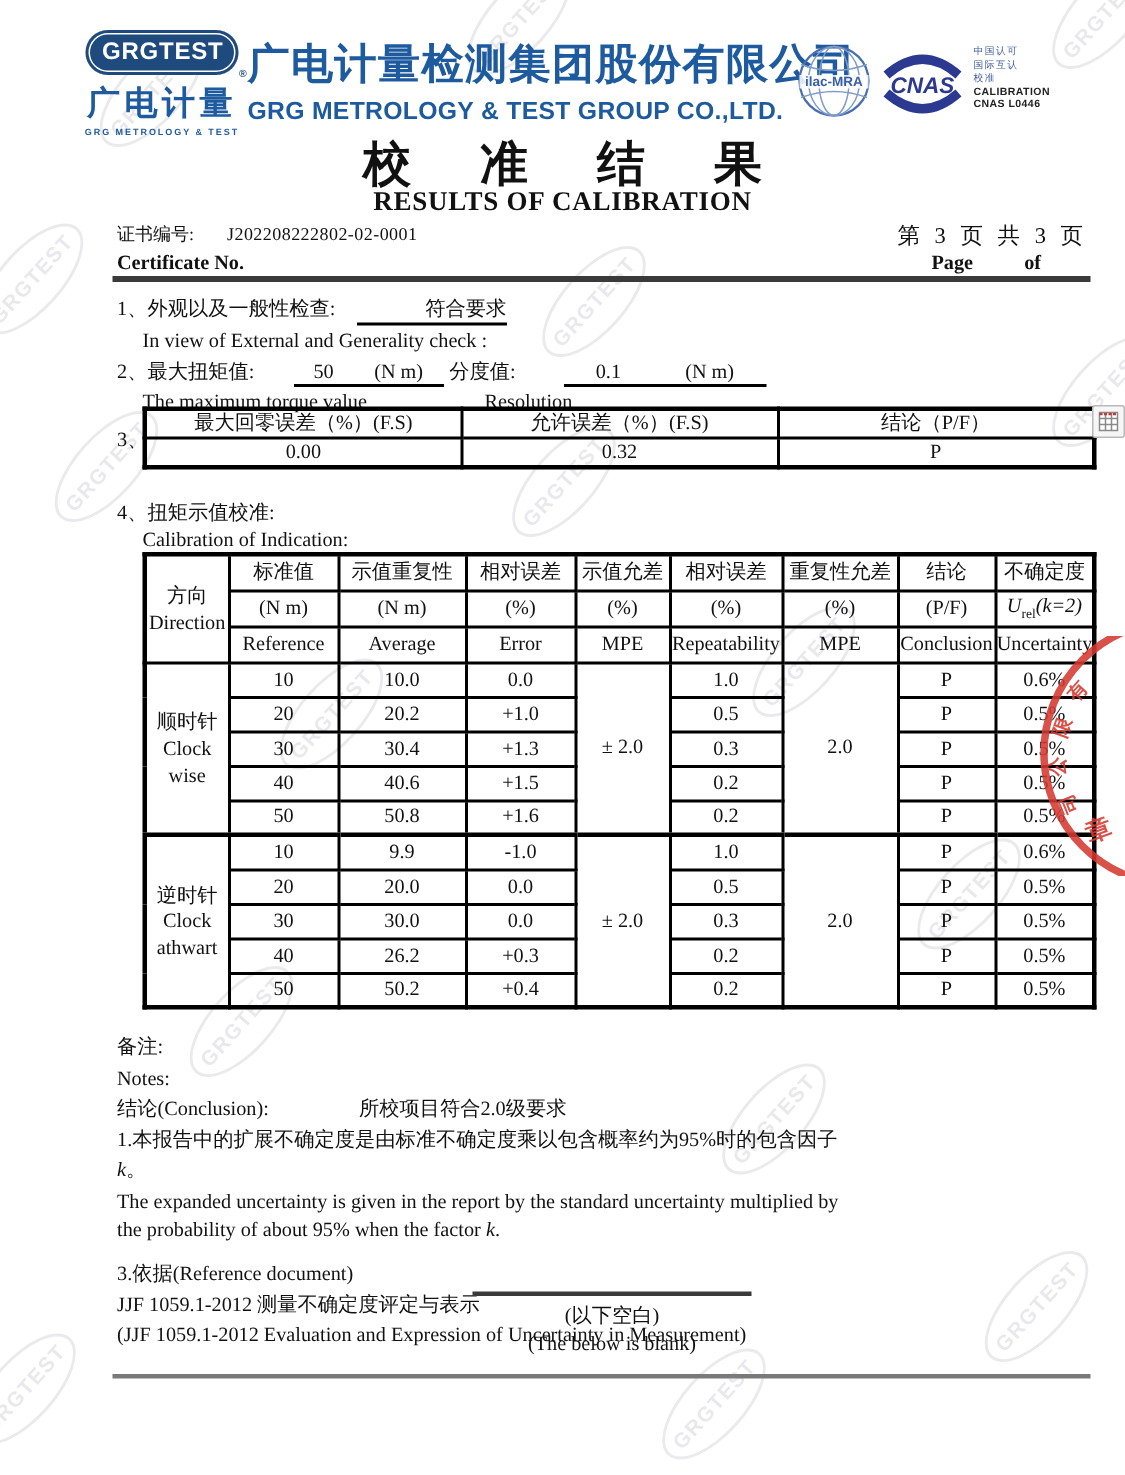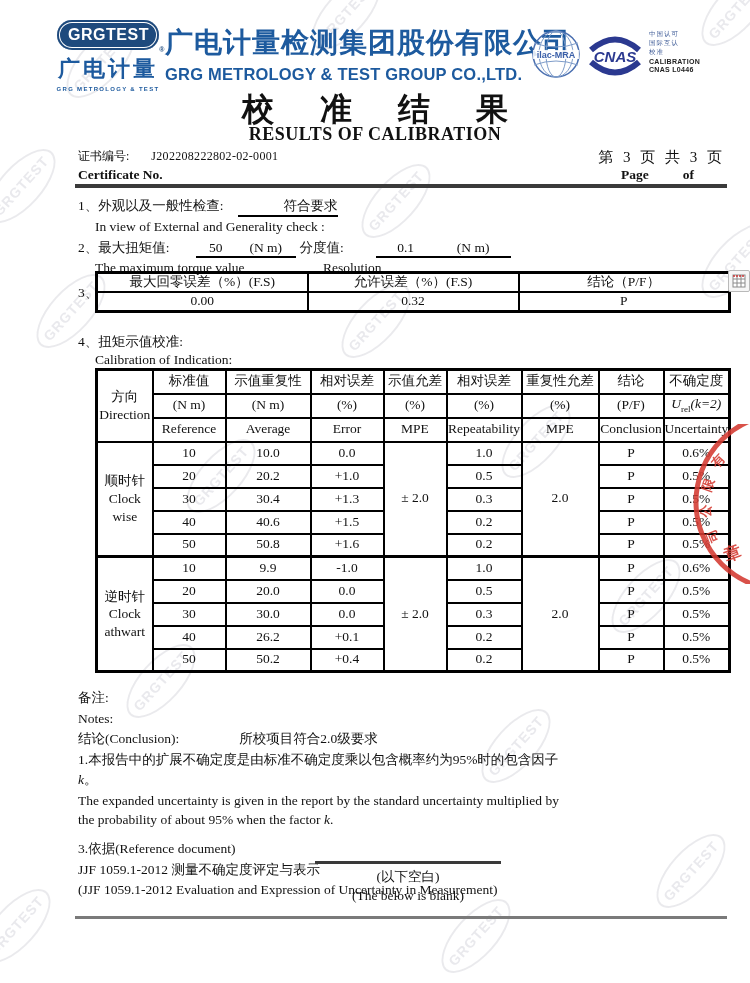--- a/index.html
+++ b/index.html
@@ -353,21 +353,21 @@
         <td>30</td>
         <td>30.0</td>
         <td>0.0</td>
         <td>0.3</td>
         <td>P</td>
         <td>0.5%</td>
       </tr>
       <tr>
         <td>40</td>
         <td>26.2</td>
-        <td>+0.1</td>
+        <td>+0.3</td>
         <td>0.2</td>
         <td>P</td>
         <td>0.5%</td>
       </tr>
       <tr>
         <td>50</td>
         <td>50.2</td>
         <td>+0.4</td>
         <td>0.2</td>
         <td>P</td>

